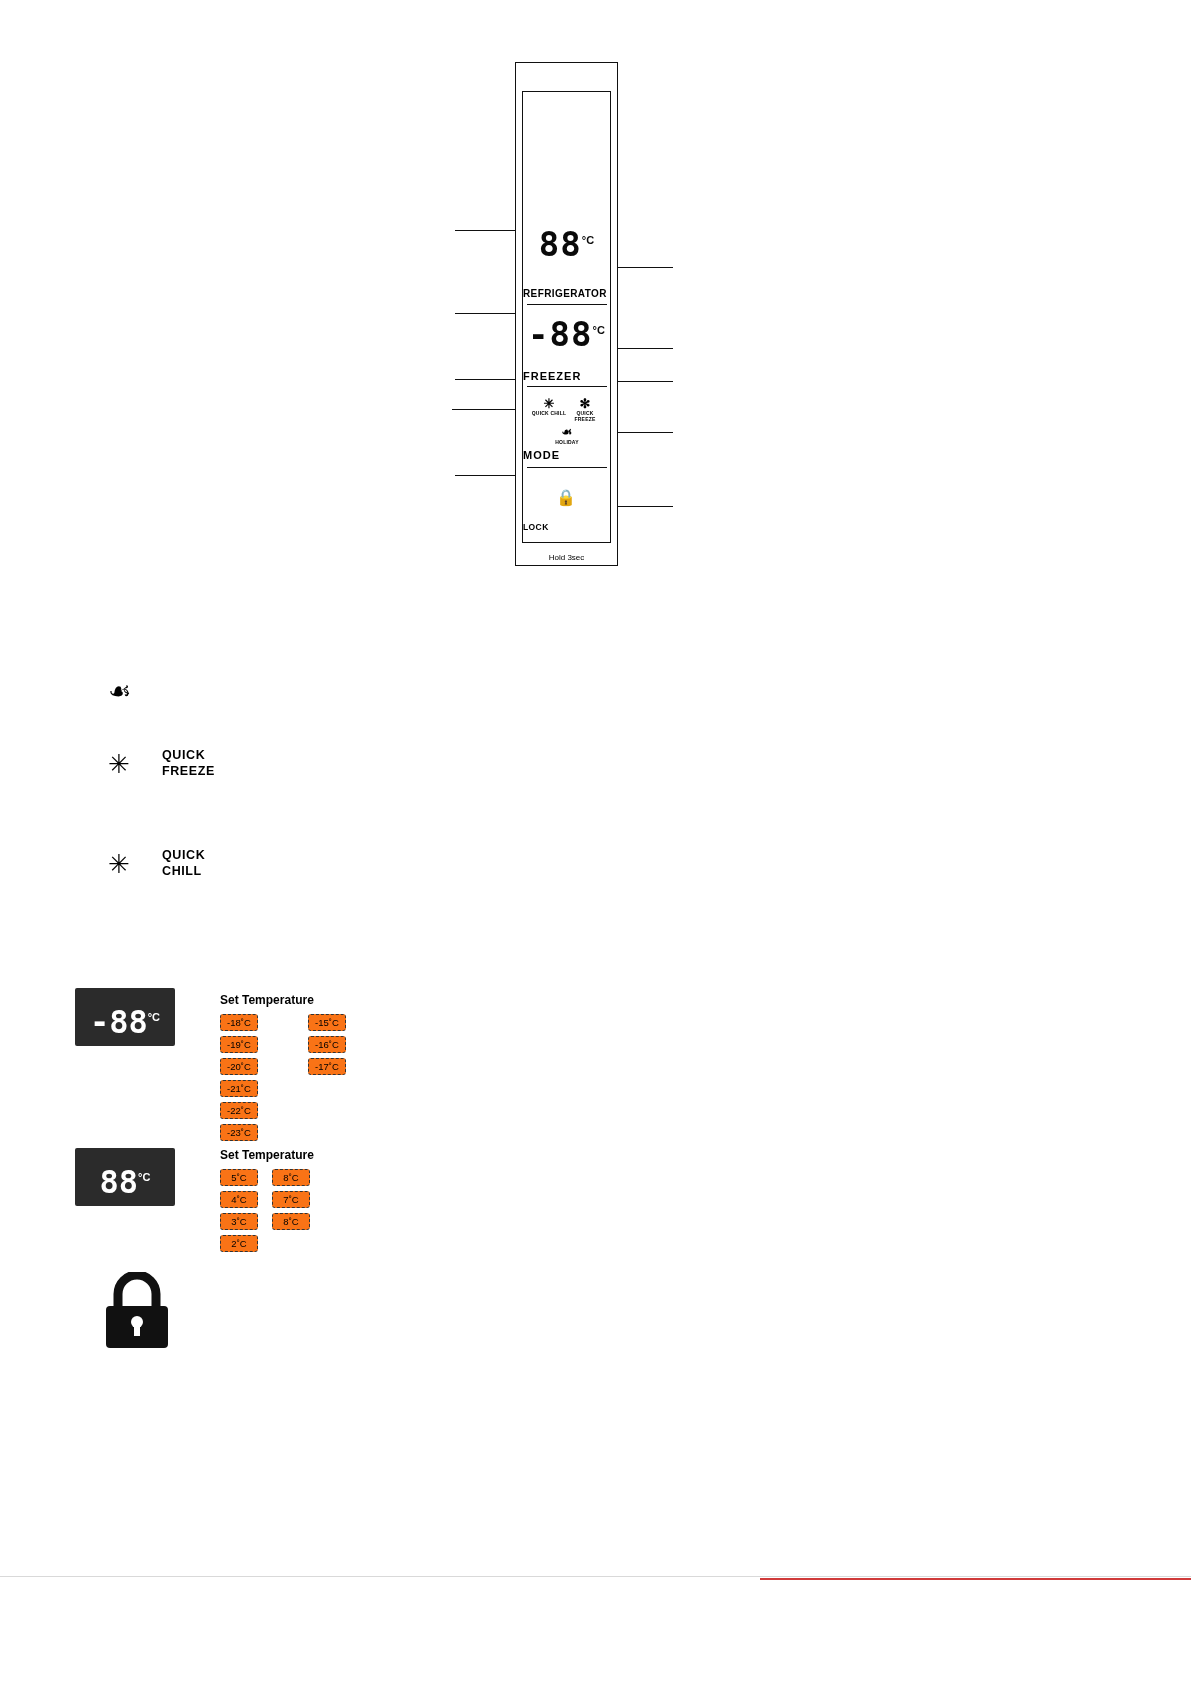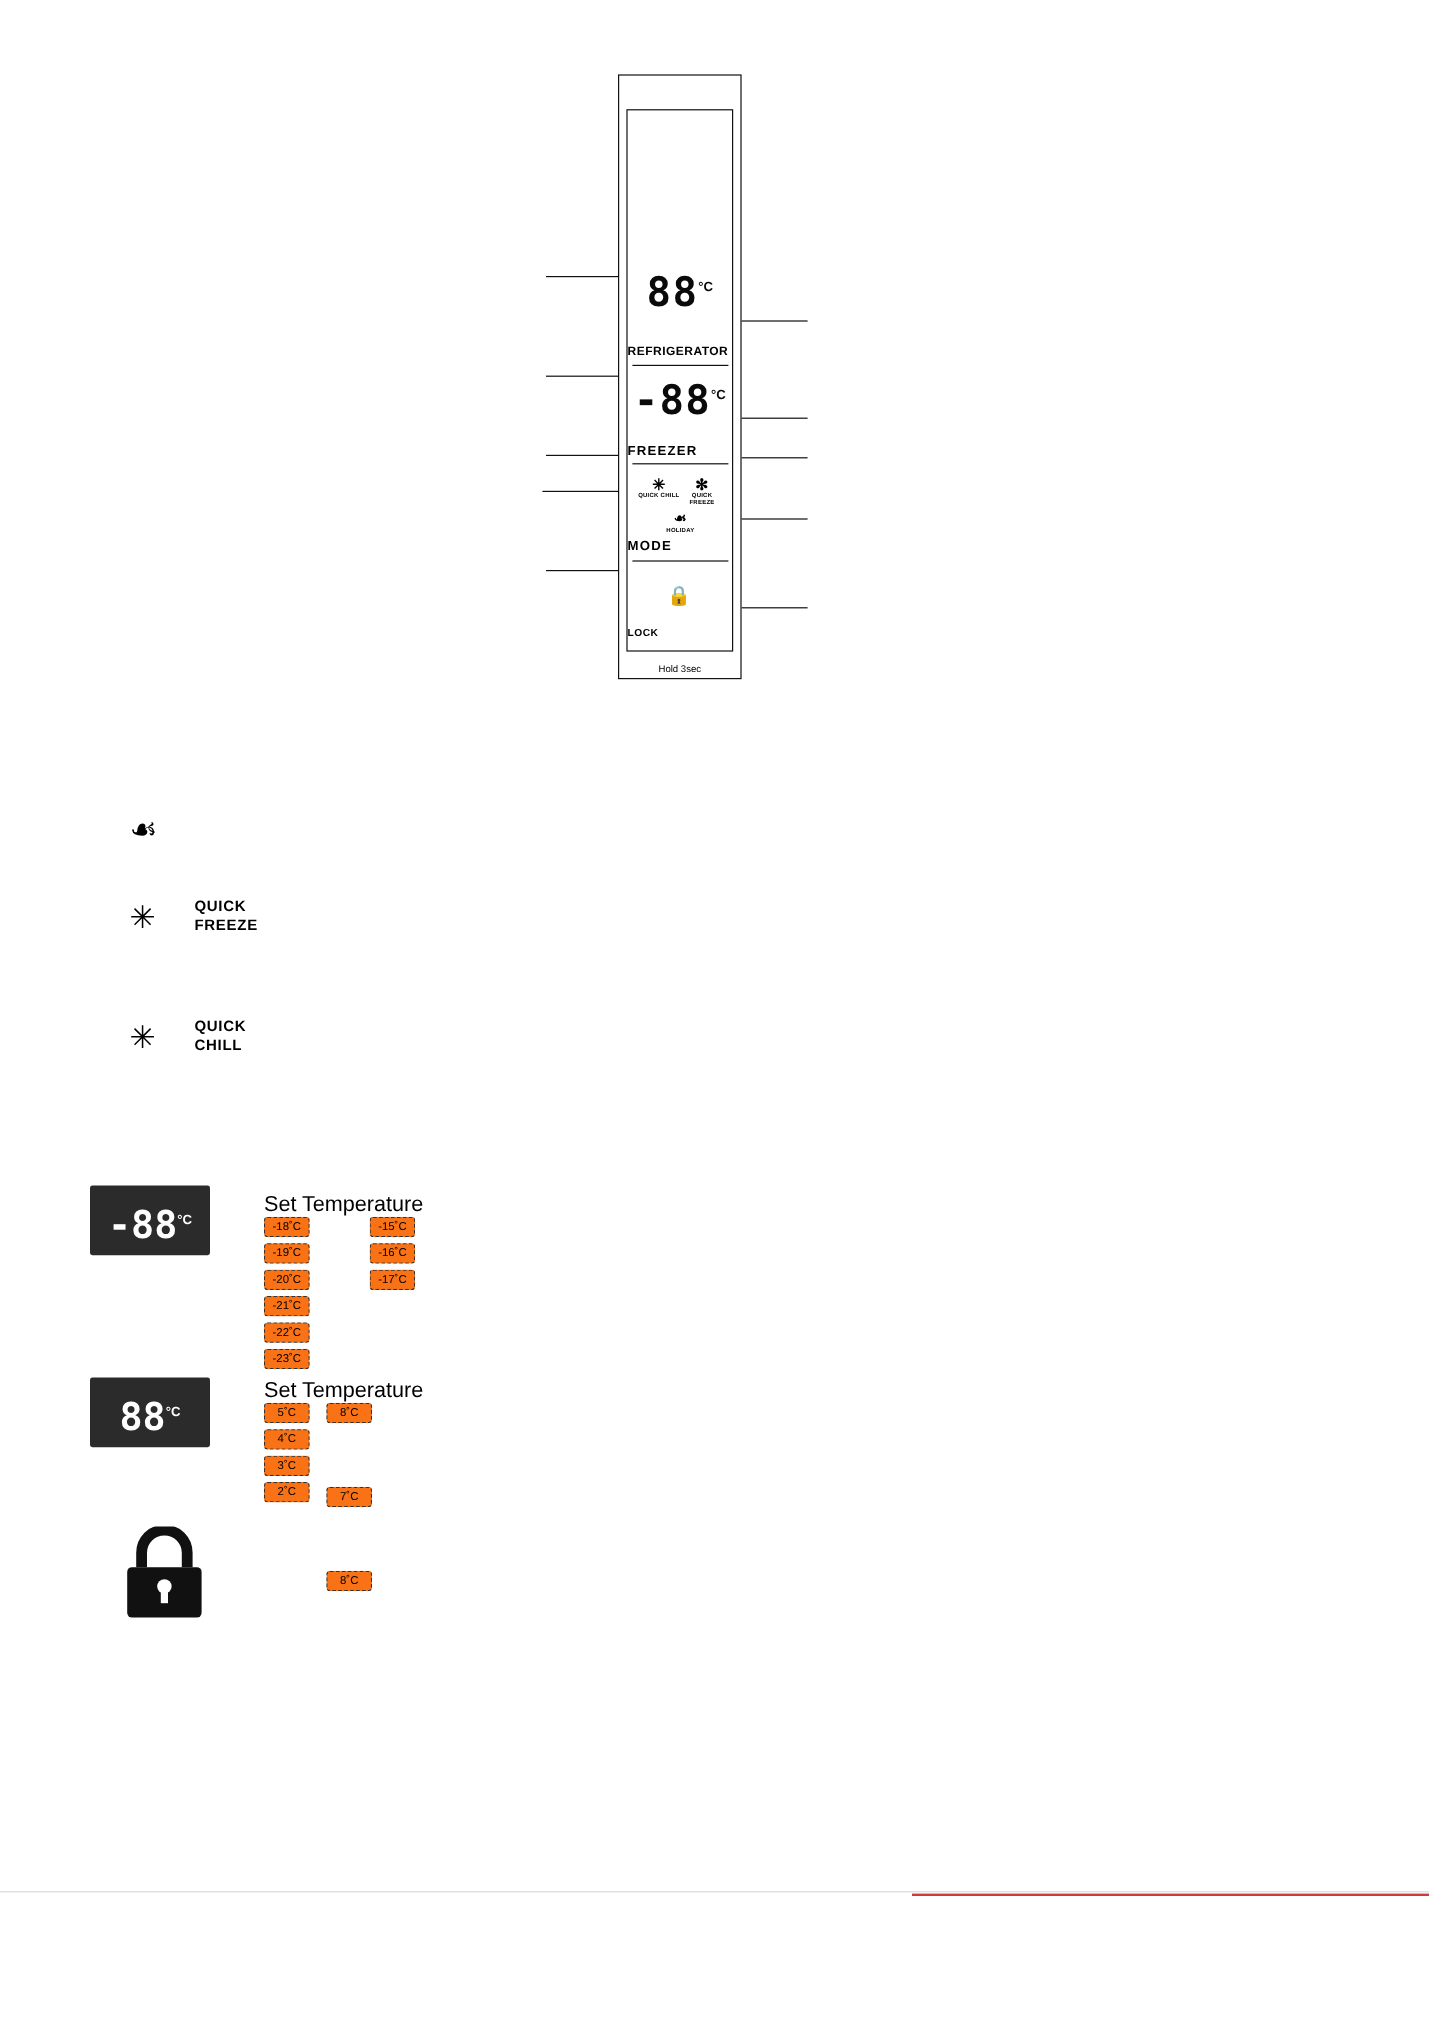--- a/index.html
+++ b/index.html
@@ -172,22 +172,22 @@
     line-height: 58px;
   }
   .readout-unit {
     font-size: 11px;
     vertical-align: super;
     font-family: "Liberation Sans", sans-serif;
   }
 
   .set-temp-title {
     position: absolute;
-    font-size: 18px;
-    font-weight: normal;
+    font-size: 12px;
+    font-weight: bold;
   }
   #freezer-set-title { left: 220px; top: 993px; }
   #fridge-set-title { left: 220px; top: 1148px; }
 
   .chip-grid {
     position: absolute;
     display: flex;
     flex-wrap: wrap;
     width: 120px;
   }
@@ -198,21 +198,21 @@
     padding: 2px 4px;
     margin: 0 6px 5px 0;
     min-width: 38px;
     text-align: center;
     box-sizing: border-box;
     background: #f97316;
   }
   #freezer-chip-col-a { left: 220px; top: 1014px; width: 56px; }
   #freezer-chip-col-b { left: 276px; top: 1014px; width: 56px; margin-left: 32px; }
   #fridge-chip-col-a { left: 220px; top: 1169px; width: 52px; }
-  #fridge-chip-col-b { left: 272px; top: 1169px; width: 52px; gap: 48px; }
+  #fridge-chip-col-b { left: 272px; top: 1169px; width: 52px; }
 
   #lock-big {
     position: absolute;
     left: 100px;
     top: 1272px;
     font-size: 74px;
     line-height: 74px;
   }
 
   

